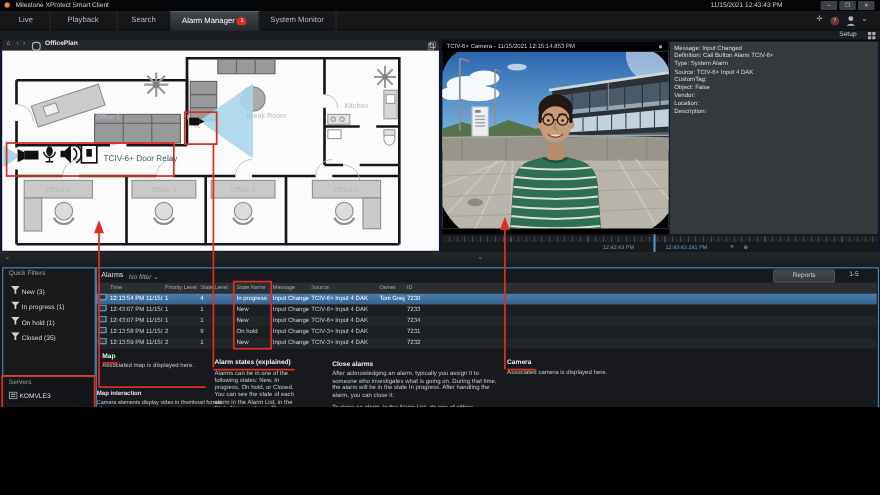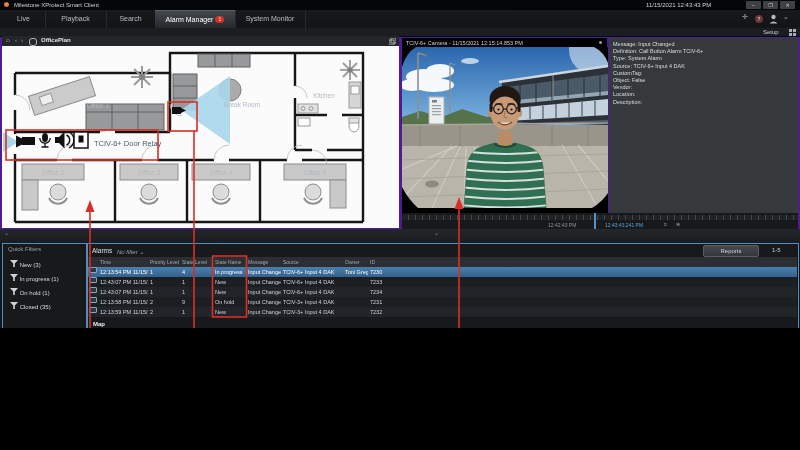--- a/index.html
+++ b/index.html
@@ -1,16 +1,16 @@
 <!DOCTYPE html>
 <html><head>
 <meta charset="utf-8">
 <style>
   html,body{margin:0;padding:0;background:#000;}
-  #app{position:relative;width:800px;height:328px;background:#4c1d95;overflow:hidden;
+  #app{position:relative;width:800px;height:370px;background:#0f172a;overflow:hidden;
        font-family:"Liberation Sans",sans-serif;color:#ccd1d6;-webkit-font-smoothing:antialiased;}
   .abs{position:absolute;}
   .t{position:absolute;white-space:nowrap;}
   .f5{font-size:5px;}.f55{font-size:5.5px;}.f6{font-size:6px;}.f65{font-size:6.5px;}
   
   #titlebar{position:absolute;left:0;top:0;width:800px;height:10px;background:#050607;}
   .winbtn{position:absolute;top:1px;width:15px;height:8px;background:#3d4144;color:#cfd3d6;
           font-size:5px;line-height:8px;text-align:center;border-radius:1px;}
   
   #tabrow{position:absolute;left:0;top:10px;width:800px;height:18px;

